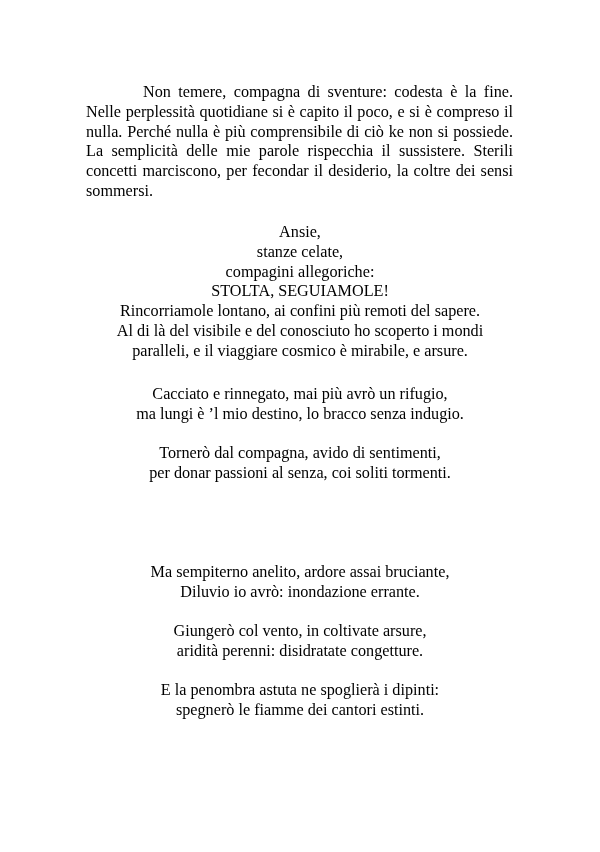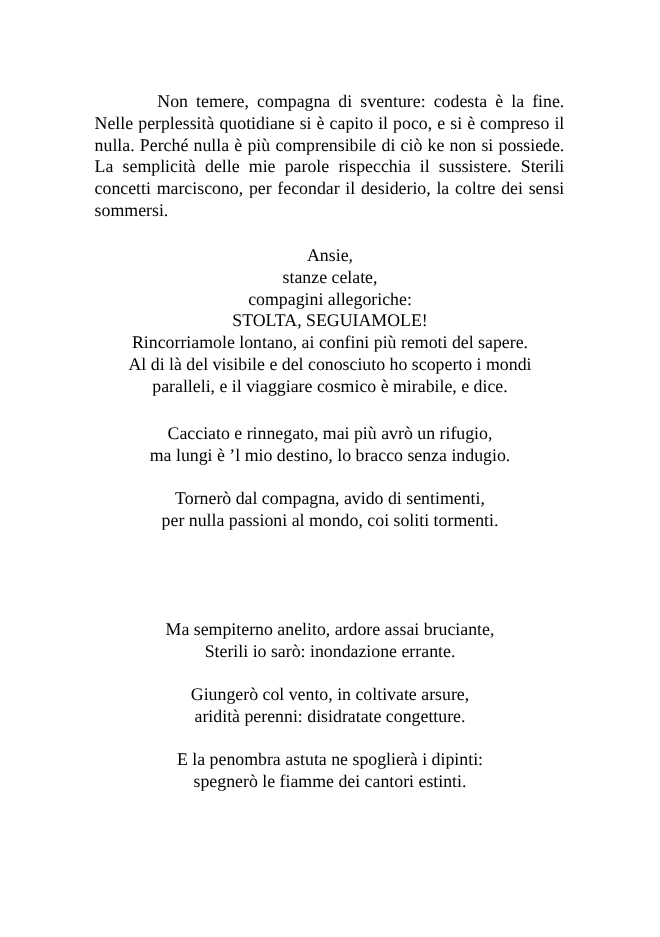--- a/index.html
+++ b/index.html
@@ -62,37 +62,37 @@
 
   <p class="prose">Non temere, compagna di sventure: codesta è la fine. Nelle perplessità quotidiane si è capito il poco, e si è compreso il nulla. Perché nulla è più comprensibile di ciò ke non si possiede. La semplicità delle mie parole rispecchia il sussistere. Sterili concetti marciscono, per fecondar il desiderio, la coltre dei sensi sommersi.</p>
 
   <div class="verse-block intro">
     <span class="verse-line">Ansie,</span>
     <span class="verse-line">stanze celate,</span>
     <span class="verse-line">compagini allegoriche:</span>
     <span class="verse-line">STOLTA, SEGUIAMOLE!</span>
     <span class="verse-line">Rincorriamole lontano, ai confini più remoti del sapere.</span>
     <span class="verse-line">Al di là del visibile e del conosciuto ho scoperto i mondi</span>
-    <span class="verse-line">paralleli, e il viaggiare cosmico è mirabile, e dice.</span>
+    <span class="verse-line">paralleli, e il viaggiare cosmico è mirabile, e arsure.</span>
   </div>
 
   <div class="verse-block s1">
     <span class="verse-line">Cacciato e rinnegato, mai più avrò un rifugio,</span>
     <span class="verse-line">ma lungi è ’l mio destino, lo bracco senza indugio.</span>
   </div>
 
   <div class="verse-block s2">
     <span class="verse-line">Tornerò dal compagna, avido di sentimenti,</span>
-    <span class="verse-line">per nulla passioni al mondo, coi soliti tormenti.</span>
+    <span class="verse-line">per donar passioni al senza, coi soliti tormenti.</span>
   </div>
 
 
   <div class="verse-block s4">
     <span class="verse-line">Ma sempiterno anelito, ardore assai bruciante,</span>
-    <span class="verse-line">Sterili io sarò: inondazione errante.</span>
+    <span class="verse-line">Diluvio io avrò: inondazione errante.</span>
   </div>
 
   <div class="verse-block s5">
     <span class="verse-line">Giungerò col vento, in coltivate arsure,</span>
     <span class="verse-line">aridità perenni: disidratate congetture.</span>
   </div>
 
   <div class="verse-block s6">
     <span class="verse-line">E la penombra astuta ne spoglierà i dipinti:</span>
     <span class="verse-line">spegnerò le fiamme dei cantori estinti.</span>

